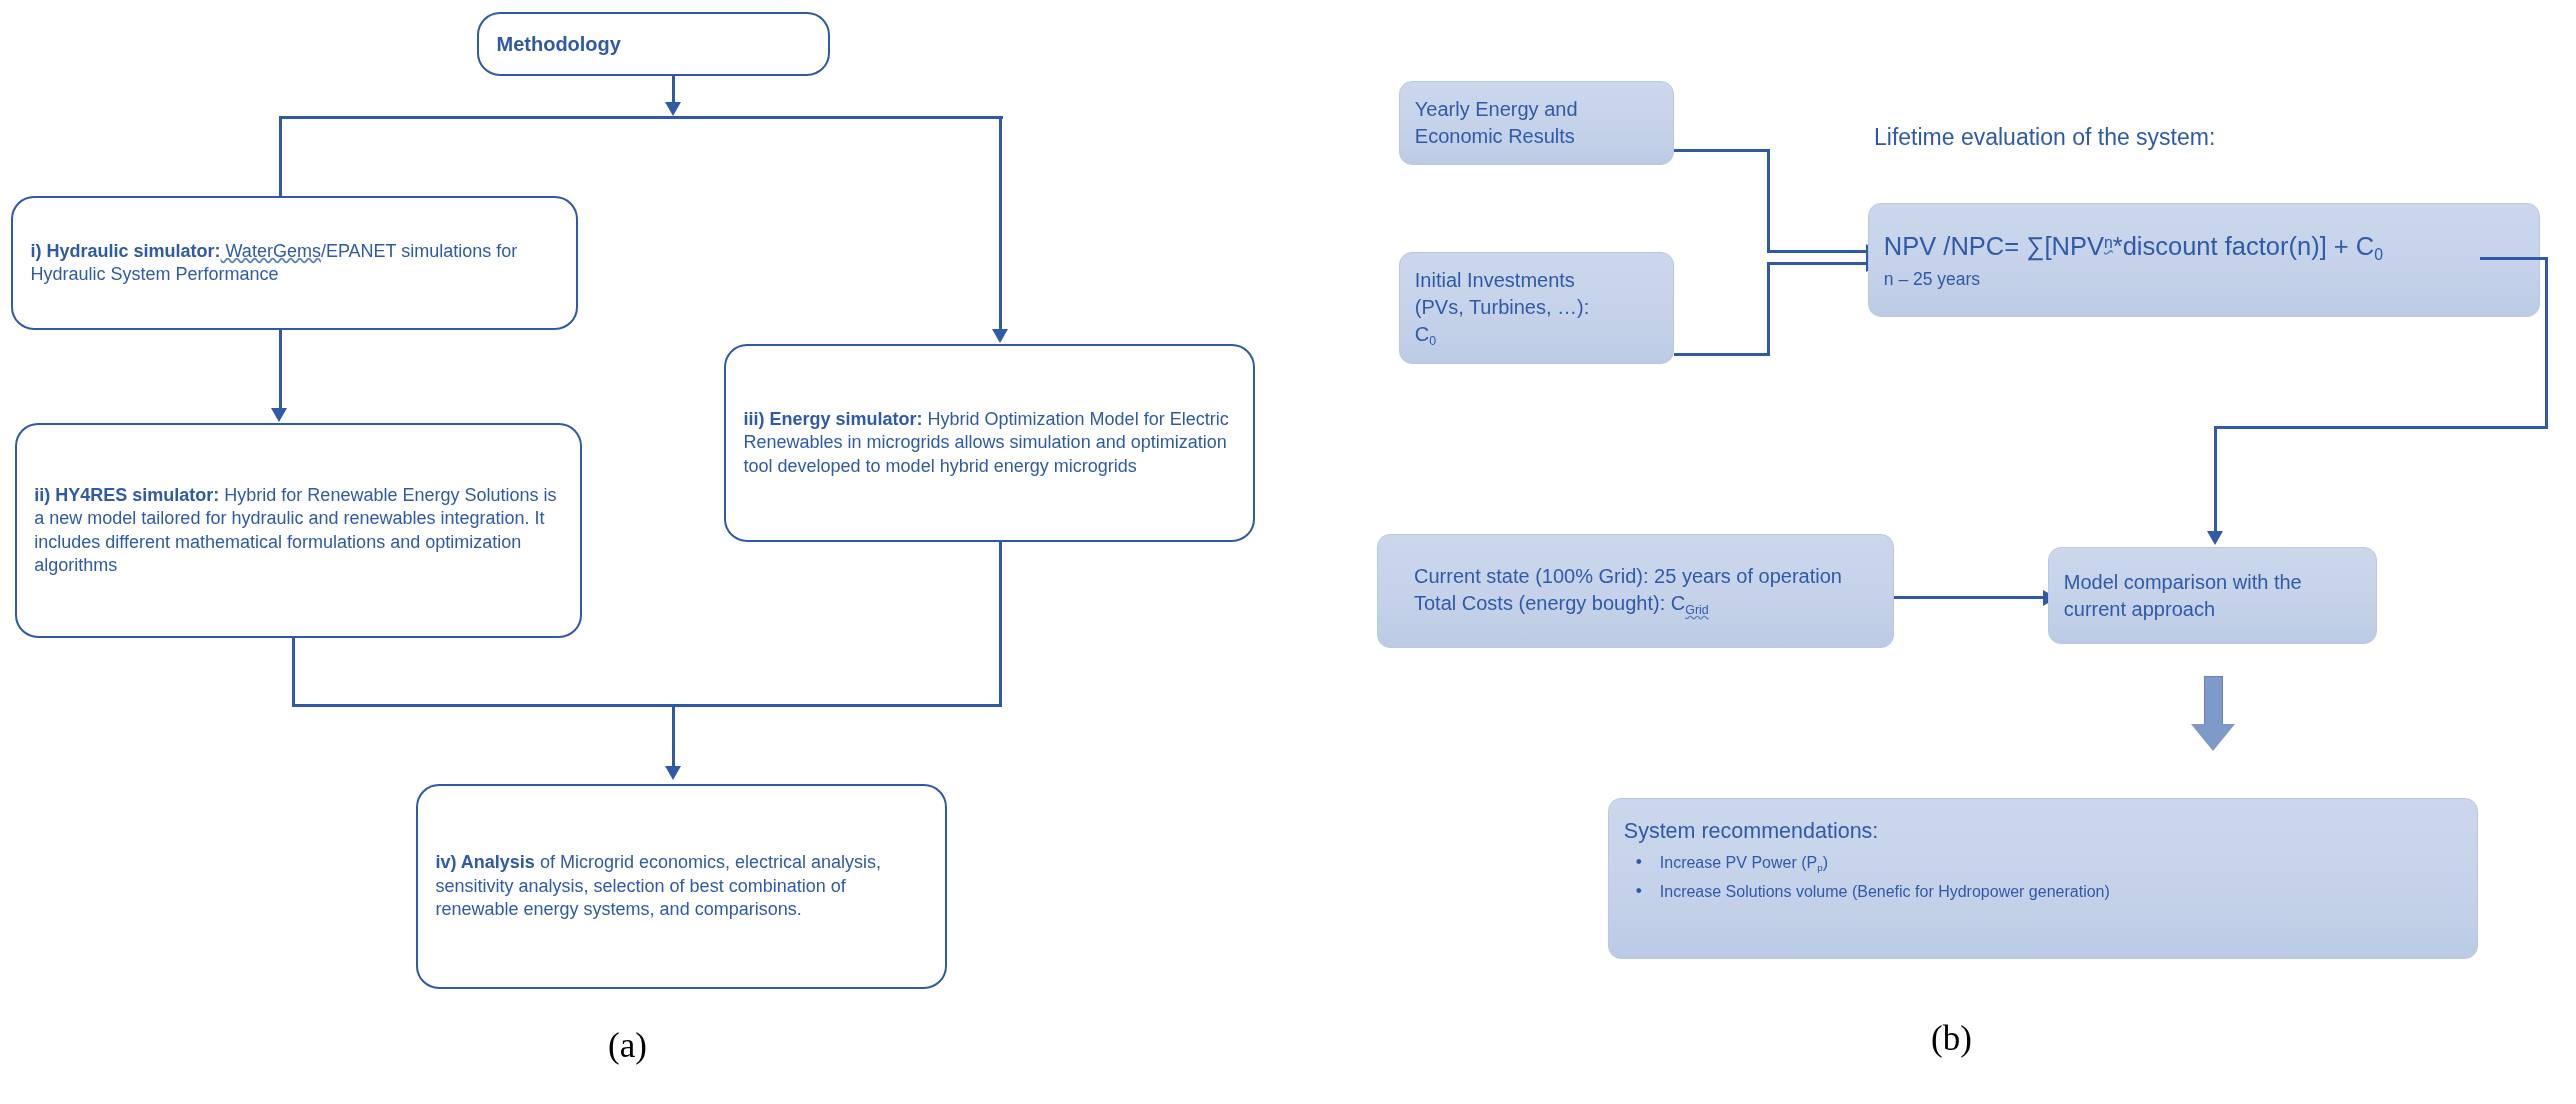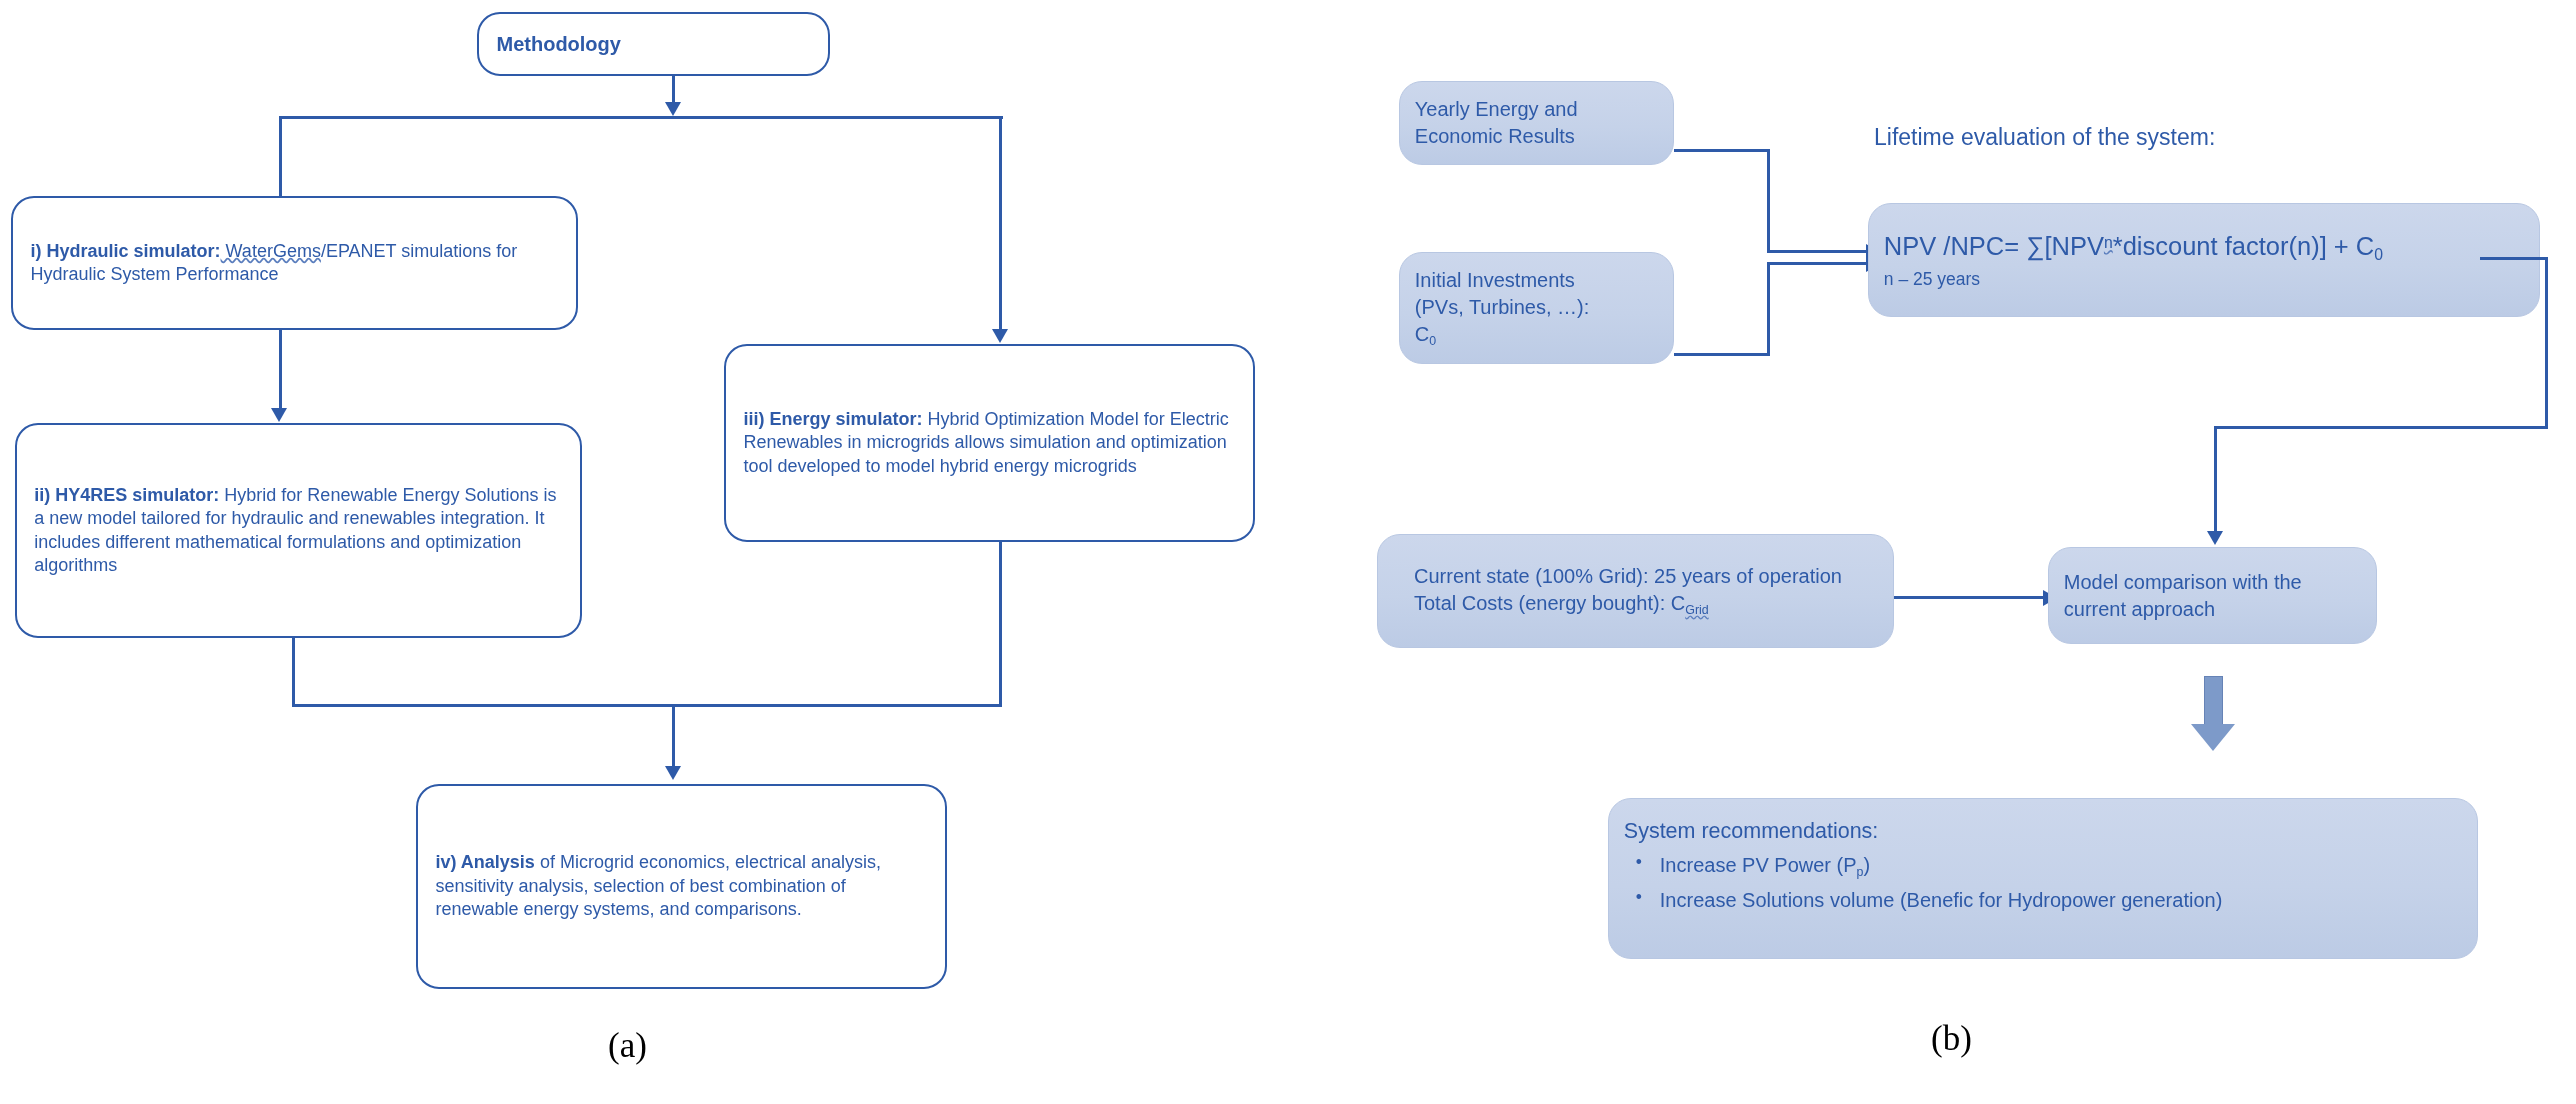--- a/index.html
+++ b/index.html
@@ -21,21 +21,21 @@
     text-align:left;
     padding:9.4px 17.5px;
     line-height:1.30;
   }
   .outline .txt{font-size:18px;}
   .outline b{font-weight:bold;}
 
   
   .filled{
     border:0.7px solid #B8C7E2;
-    border-radius:23px;
+    border-radius:13px;
     background:linear-gradient(180deg,#ccd7ec 0%,#c5d2e9 55%,#bccbe5 100%);
     color:#2E5AA8;
     text-align:left;
     padding:10.7px 14.8px;
     line-height:1.34;
   }
   .filled .txt{font-size:20px;}
 
   .title-box .txt{font-size:20px;font-weight:bold;}
 
@@ -65,21 +65,21 @@
 
   
   sub{font-size:.62em;vertical-align:-.30em;}
   sup{font-size:.62em;vertical-align:.42em;}
 
   
   .squig{text-decoration:underline wavy #5C7FBE;text-decoration-skip-ink:none;}
 
   
   .rec-list{margin:4px 0 0 0;padding:0;list-style:none;}
-  .rec-list li{position:relative;padding-left:36px;margin:6.7px 0;font-size:20px;}
+  .rec-list li{position:relative;padding-left:36px;margin:6.7px 0;font-size:16px;}
   .rec-list li::before{content:"\2022";position:absolute;left:12px;top:-1.3px;
                        color:#2E5AA8;font-size:17.5px;}
 
   
   .caption{position:absolute;color:#000000;font-family:"Liberation Serif",serif;
            font-size:35px;}
 </style>
 </head>
 <body>
 

